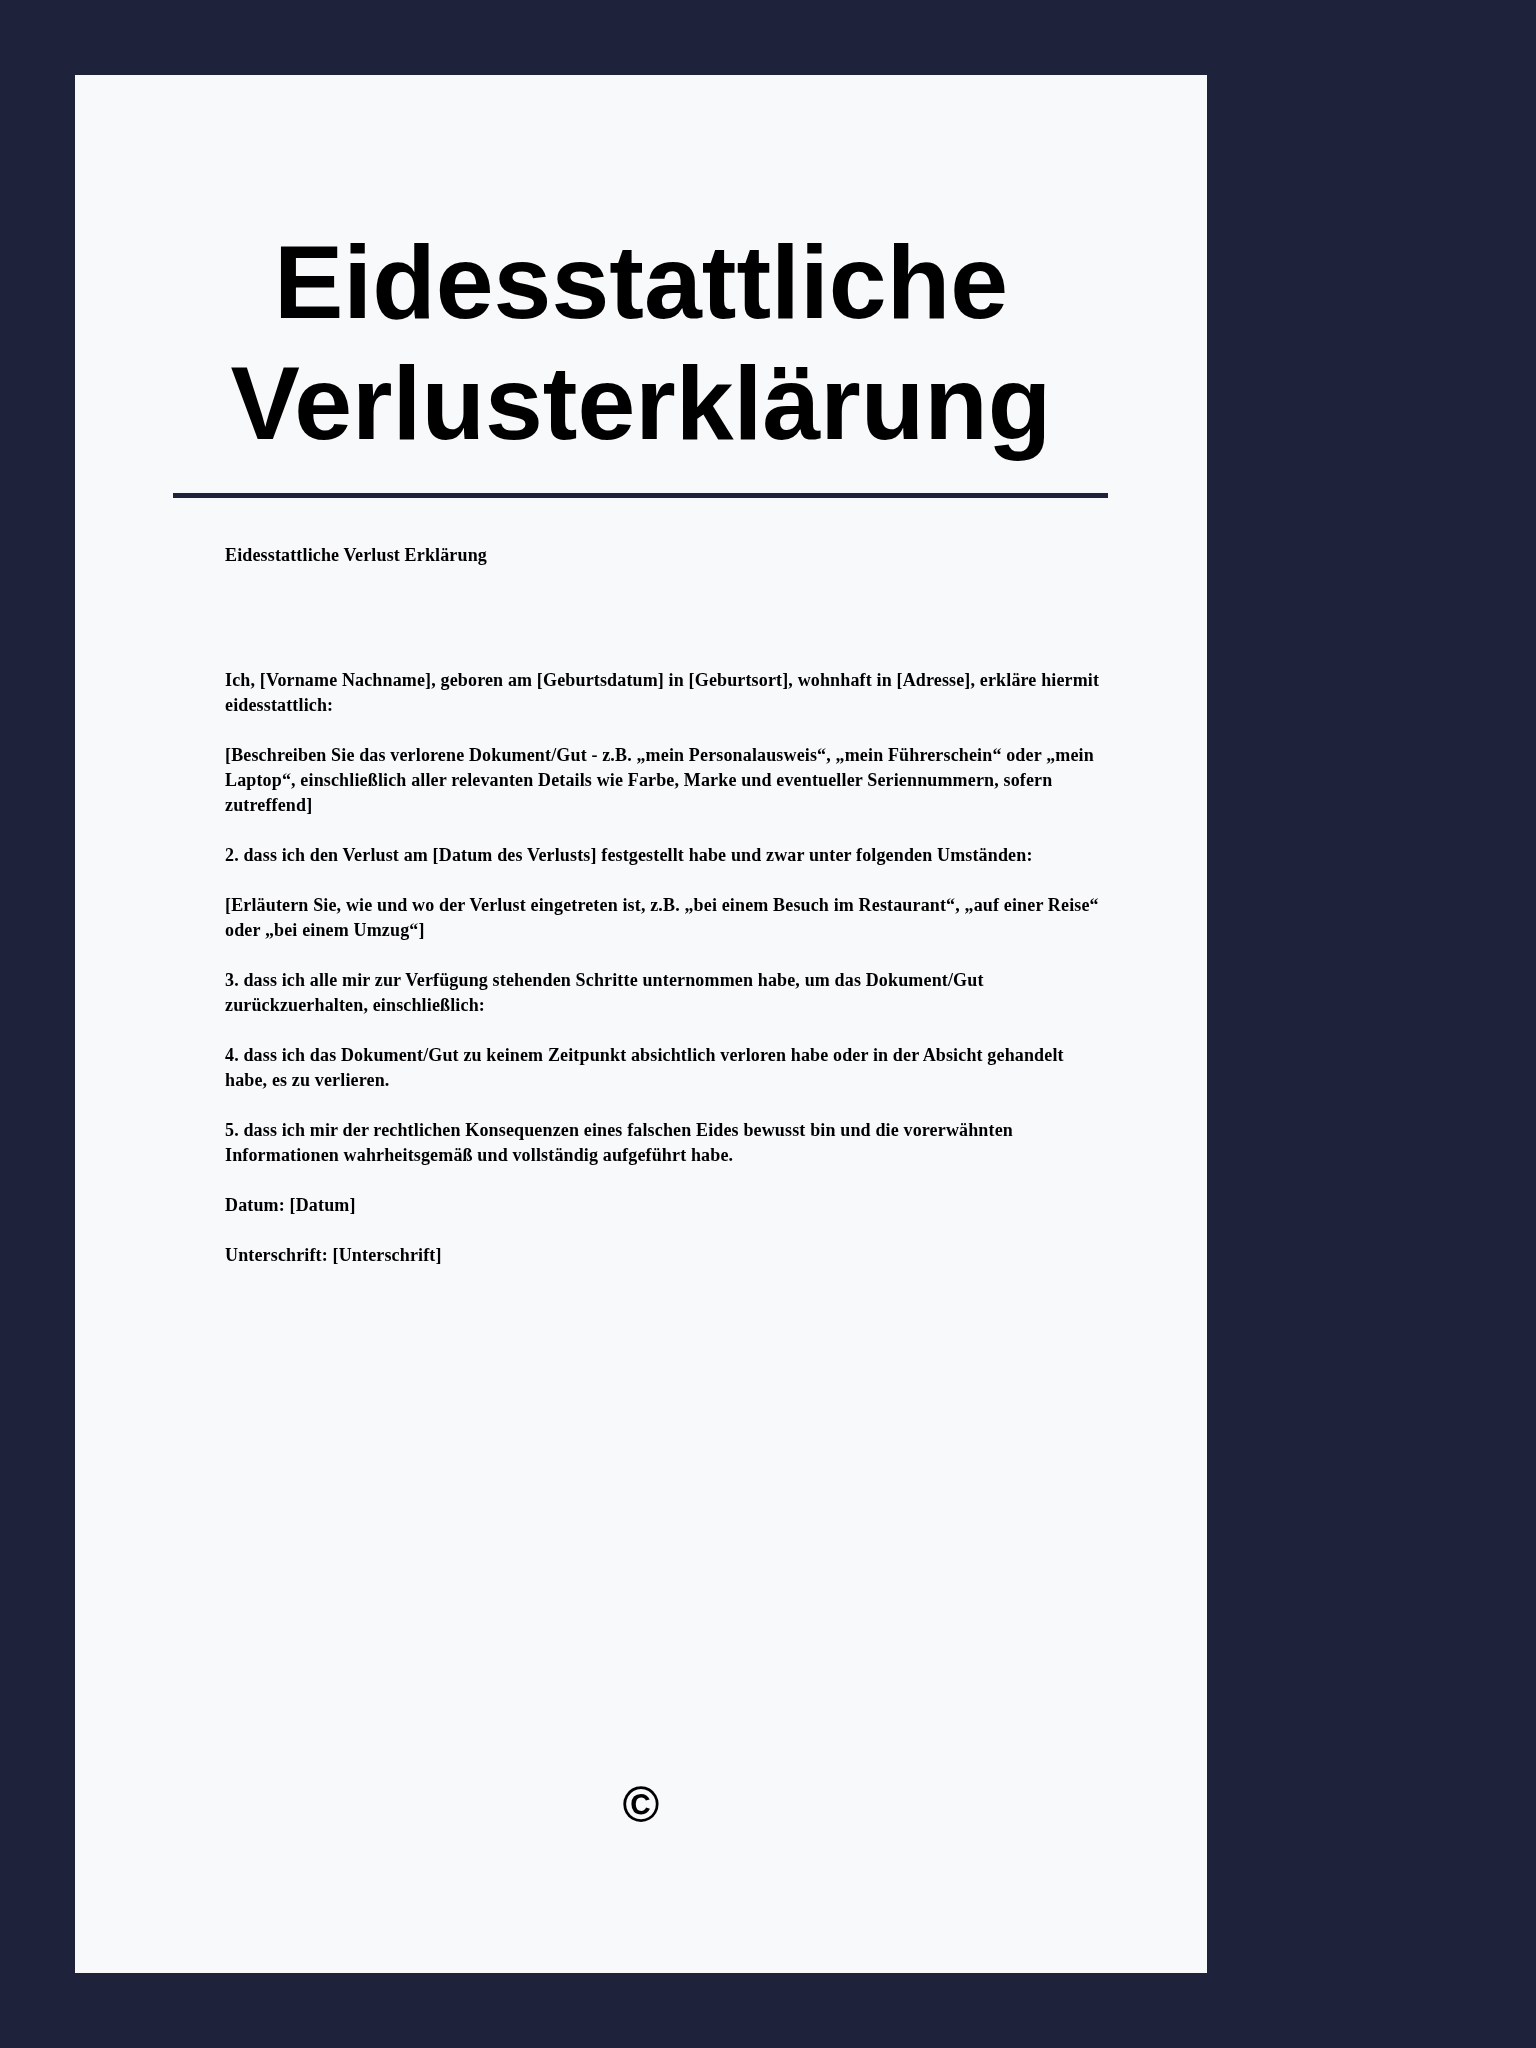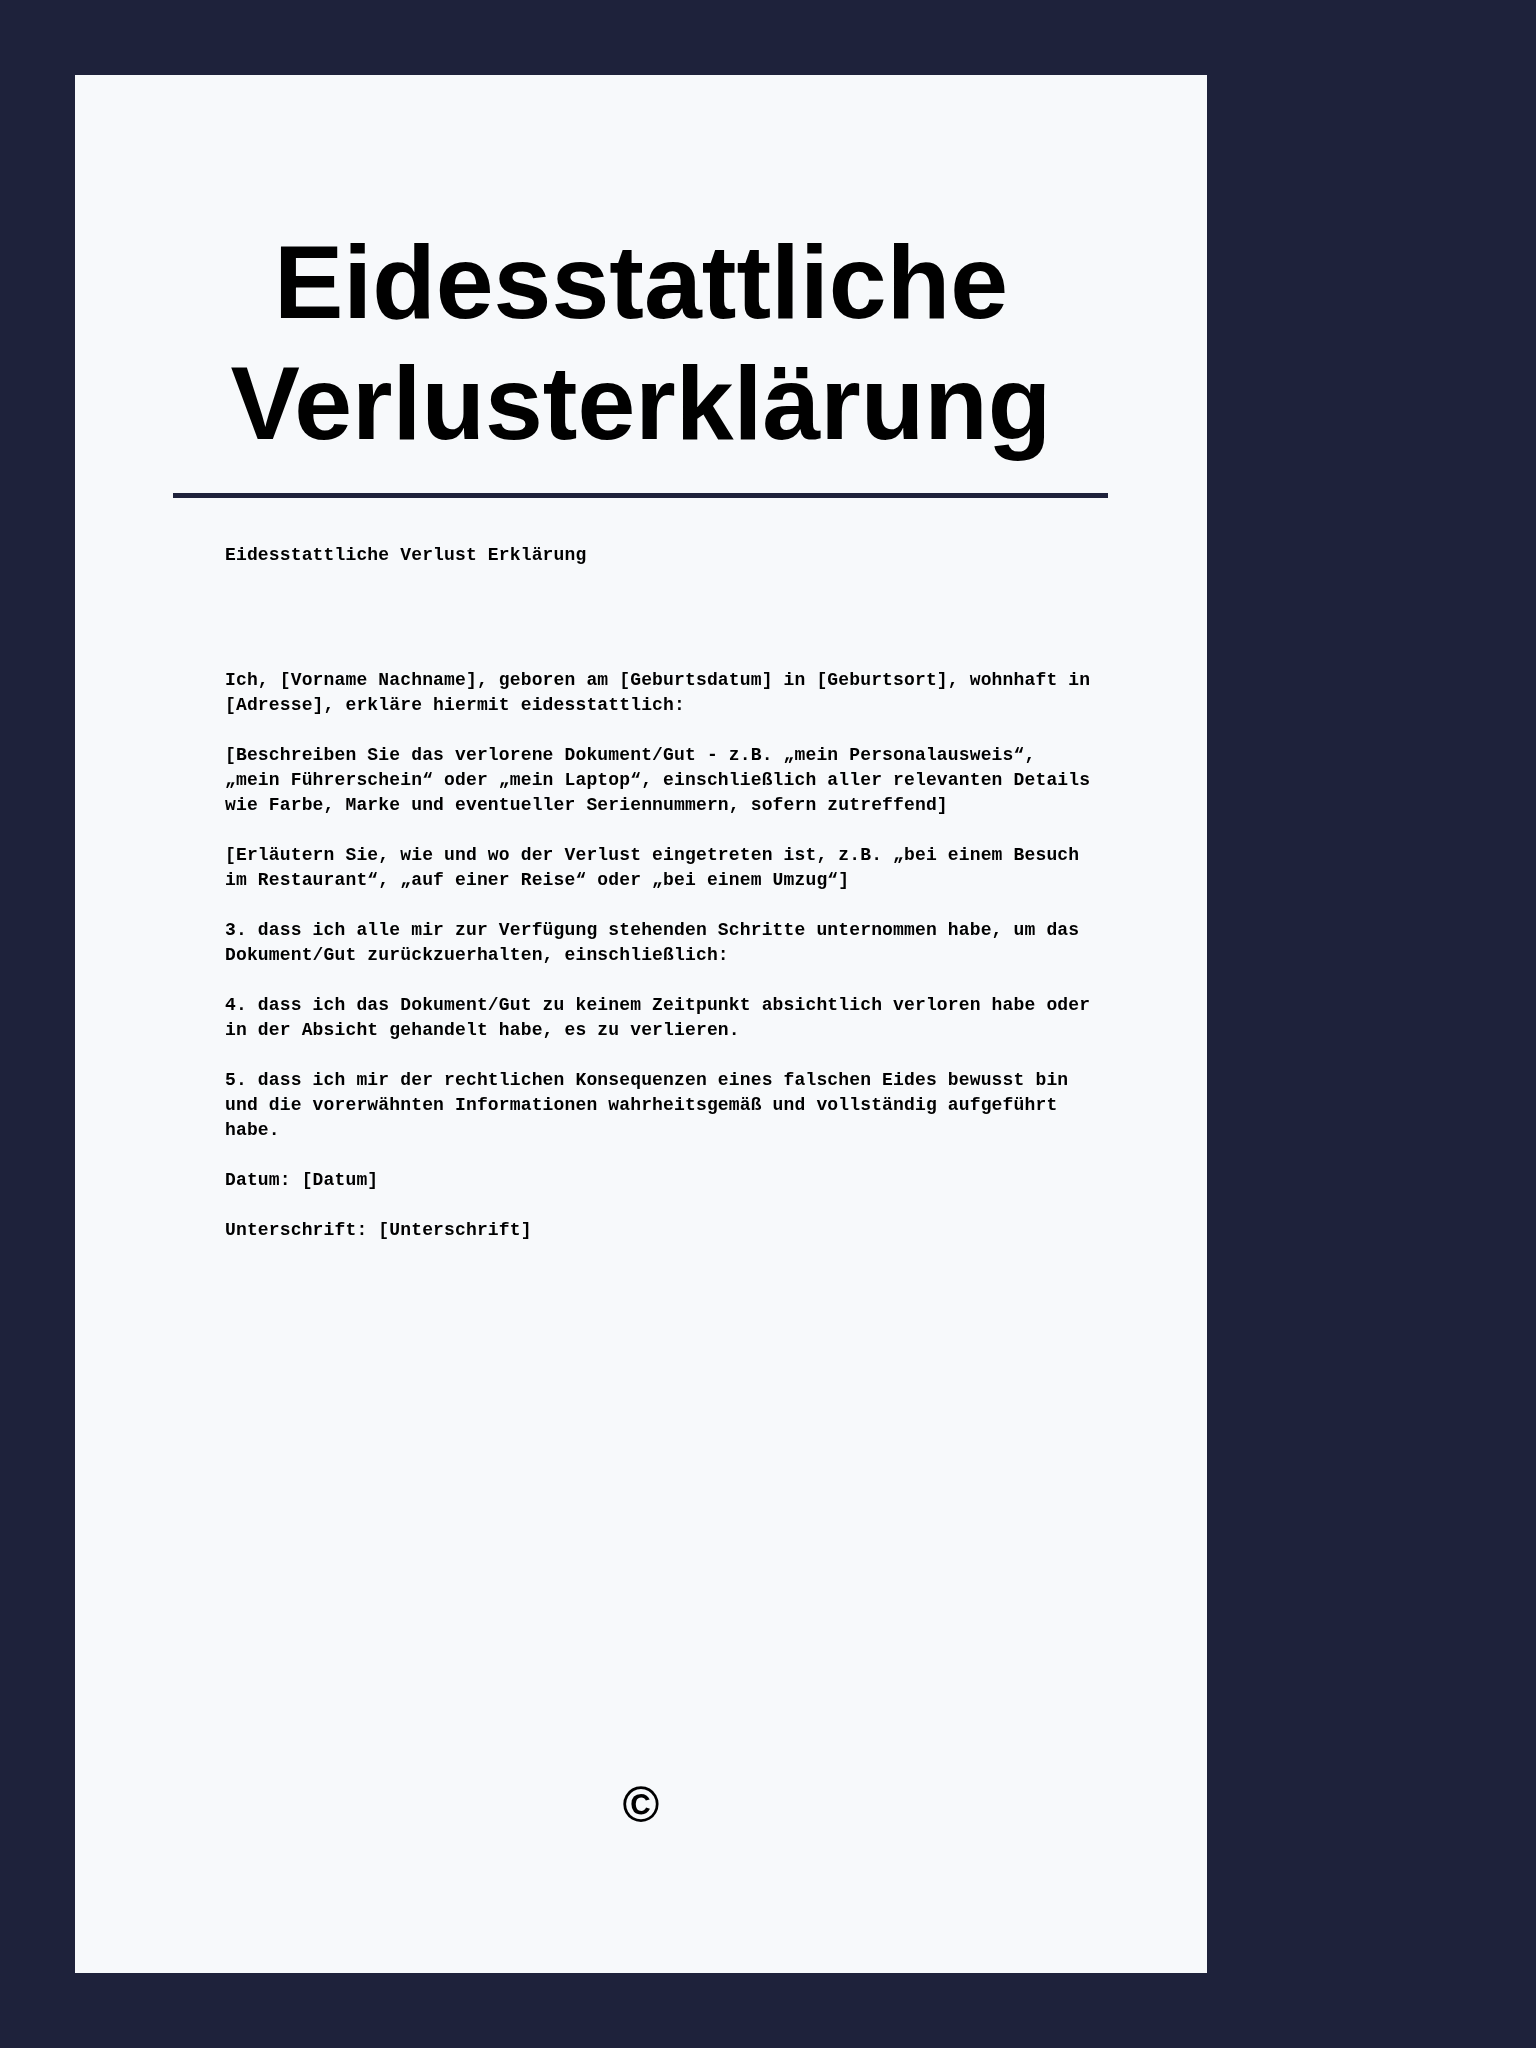--- a/index.html
+++ b/index.html
@@ -48,21 +48,21 @@
       height: 5px;
       background: #1e223b;
       border: none;
       margin: 0;
     }
     .content {
       position: absolute;
       left: 150px;
       right: 99px;
       top: 468px;
-      font-family: Liberation Mono, monospace;
+      font-family: Liberation Serif, serif;
       font-weight: bold;
       font-size: 18px;
       line-height: 25px;
       color: #000000;
       letter-spacing: 0.15px;
     }
     .content p {
       margin: 0 8px 25px 0;
     }
     .content .subheading {
@@ -90,20 +90,21 @@
     <span>Eidesstattliche</span>
     <span>Verlusterklärung</span>
   </h1>
 
   <div class="divider"></div>
 
   <div class="content">
     <p class="subheading">Eidesstattliche Verlust Erklärung</p>
     <p>Ich, [Vorname Nachname], geboren am [Geburtsdatum] in [Geburtsort], wohnhaft in [Adresse], erkläre hiermit eidesstattlich:</p>
     <p>[Beschreiben Sie das verlorene Dokument/Gut - z.B. „mein Personalausweis“, „mein Führerschein“ oder „mein Laptop“, einschließlich aller relevanten Details wie Farbe, Marke und eventueller Seriennummern, sofern zutreffend]</p>
+    <p>2. dass ich den Verlust am [Datum des Verlusts] festgestellt habe und zwar unter folgenden Umständen:</p>
     <p>[Erläutern Sie, wie und wo der Verlust eingetreten ist, z.B. „bei einem Besuch im Restaurant“, „auf einer Reise“ oder „bei einem Umzug“]</p>
     <p>3. dass ich alle mir zur Verfügung stehenden Schritte unternommen habe, um das Dokument/Gut zurückzuerhalten, einschließlich:</p>
     <p>4. dass ich das Dokument/Gut zu keinem Zeitpunkt absichtlich verloren habe oder in der Absicht gehandelt habe, es zu verlieren.</p>
     <p>5. dass ich mir der rechtlichen Konsequenzen eines falschen Eides bewusst bin und die vorerwähnten Informationen wahrheitsgemäß und vollständig aufgeführt habe.</p>
     <p>Datum: [Datum]</p>
     <p>Unterschrift: [Unterschrift]</p>
   </div>
 
   <div class="copyright">©</div>
 

